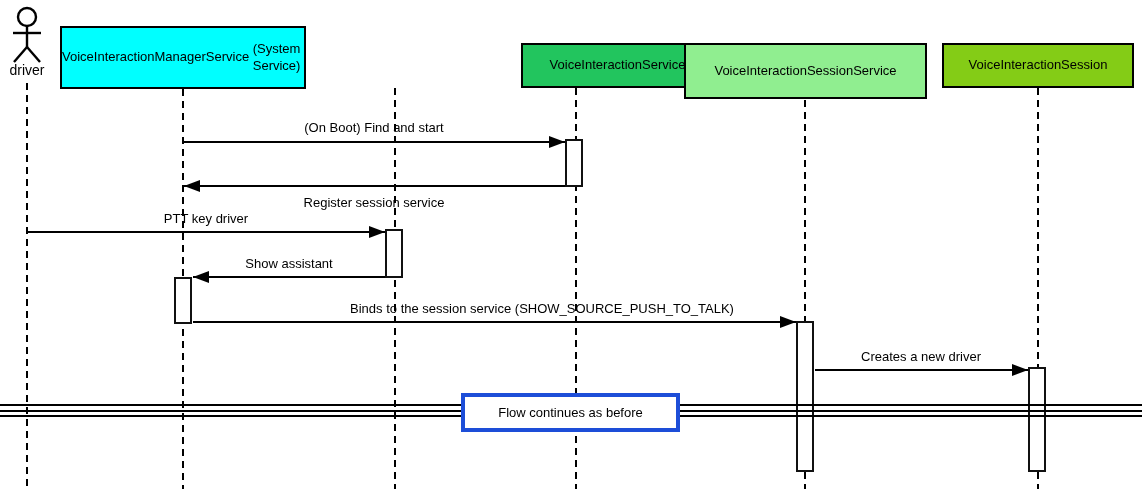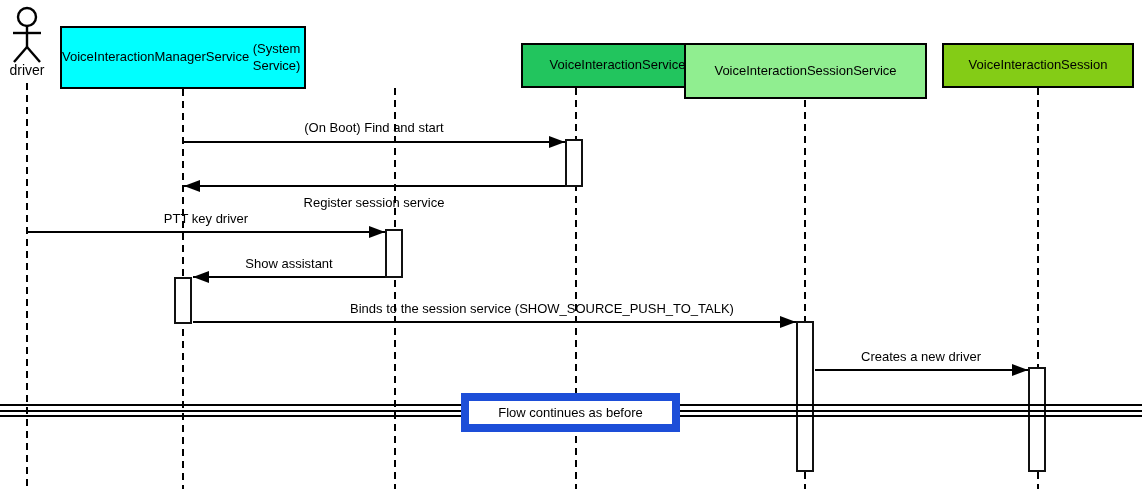--- a/index.html
+++ b/index.html
@@ -77,21 +77,21 @@
     left: 0; top: 3.5px;
     width: 100%;
     height: 2px;
     background: #000;
   }
   .divider-label {
     position: absolute;
     left: 461px; top: 393px;
     width: 219px; height: 39px;
     background: #ffffff;
-    border: 8px solid #1d4ed8;
+    border: 4px solid #1d4ed8;
     box-sizing: border-box;
     display: flex;
     align-items: center;
     justify-content: center;
     font-size: 13px;
     z-index: 5;
   }
   .actor-label {
     position: absolute;
     left: 0; top: 62px;

